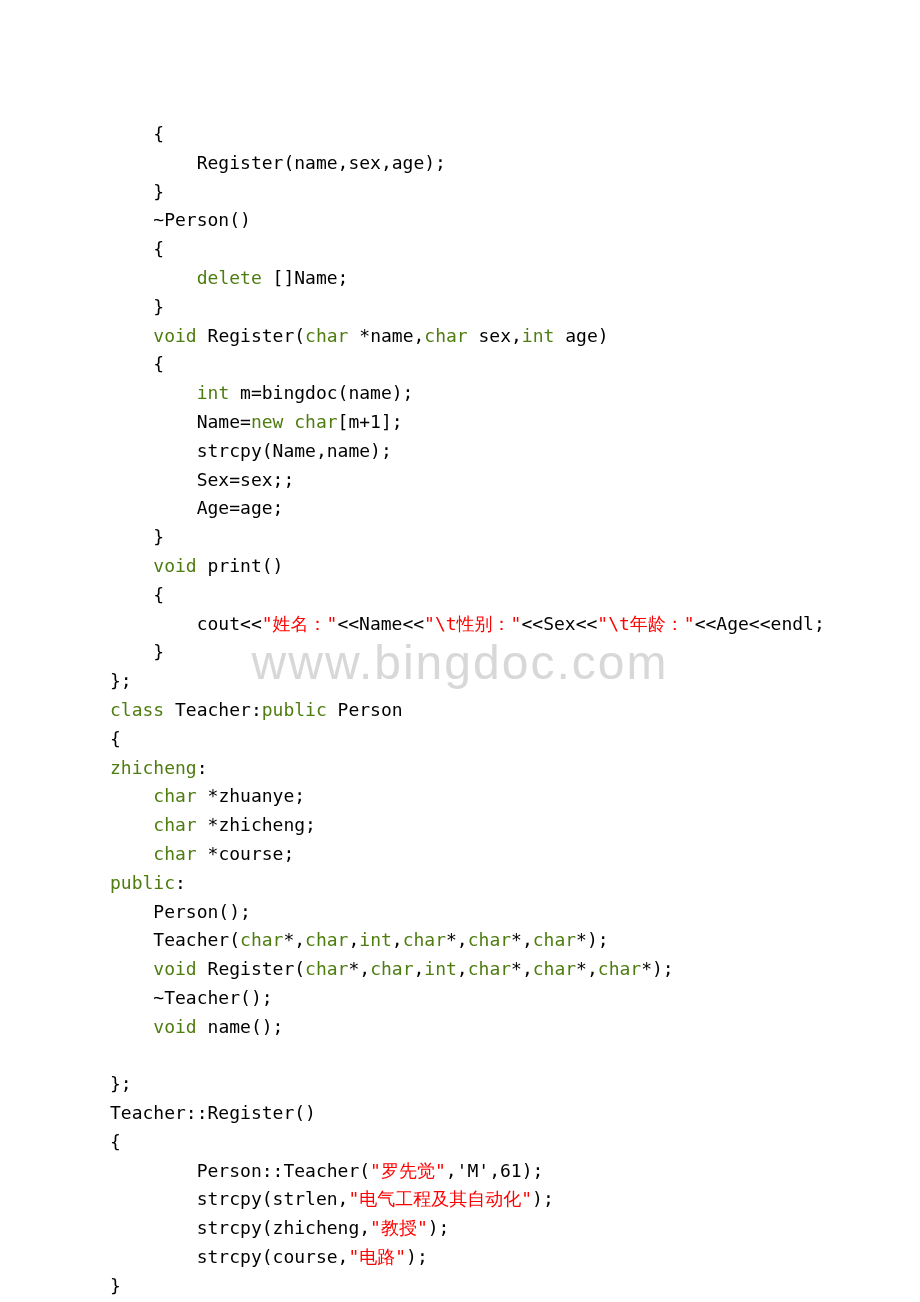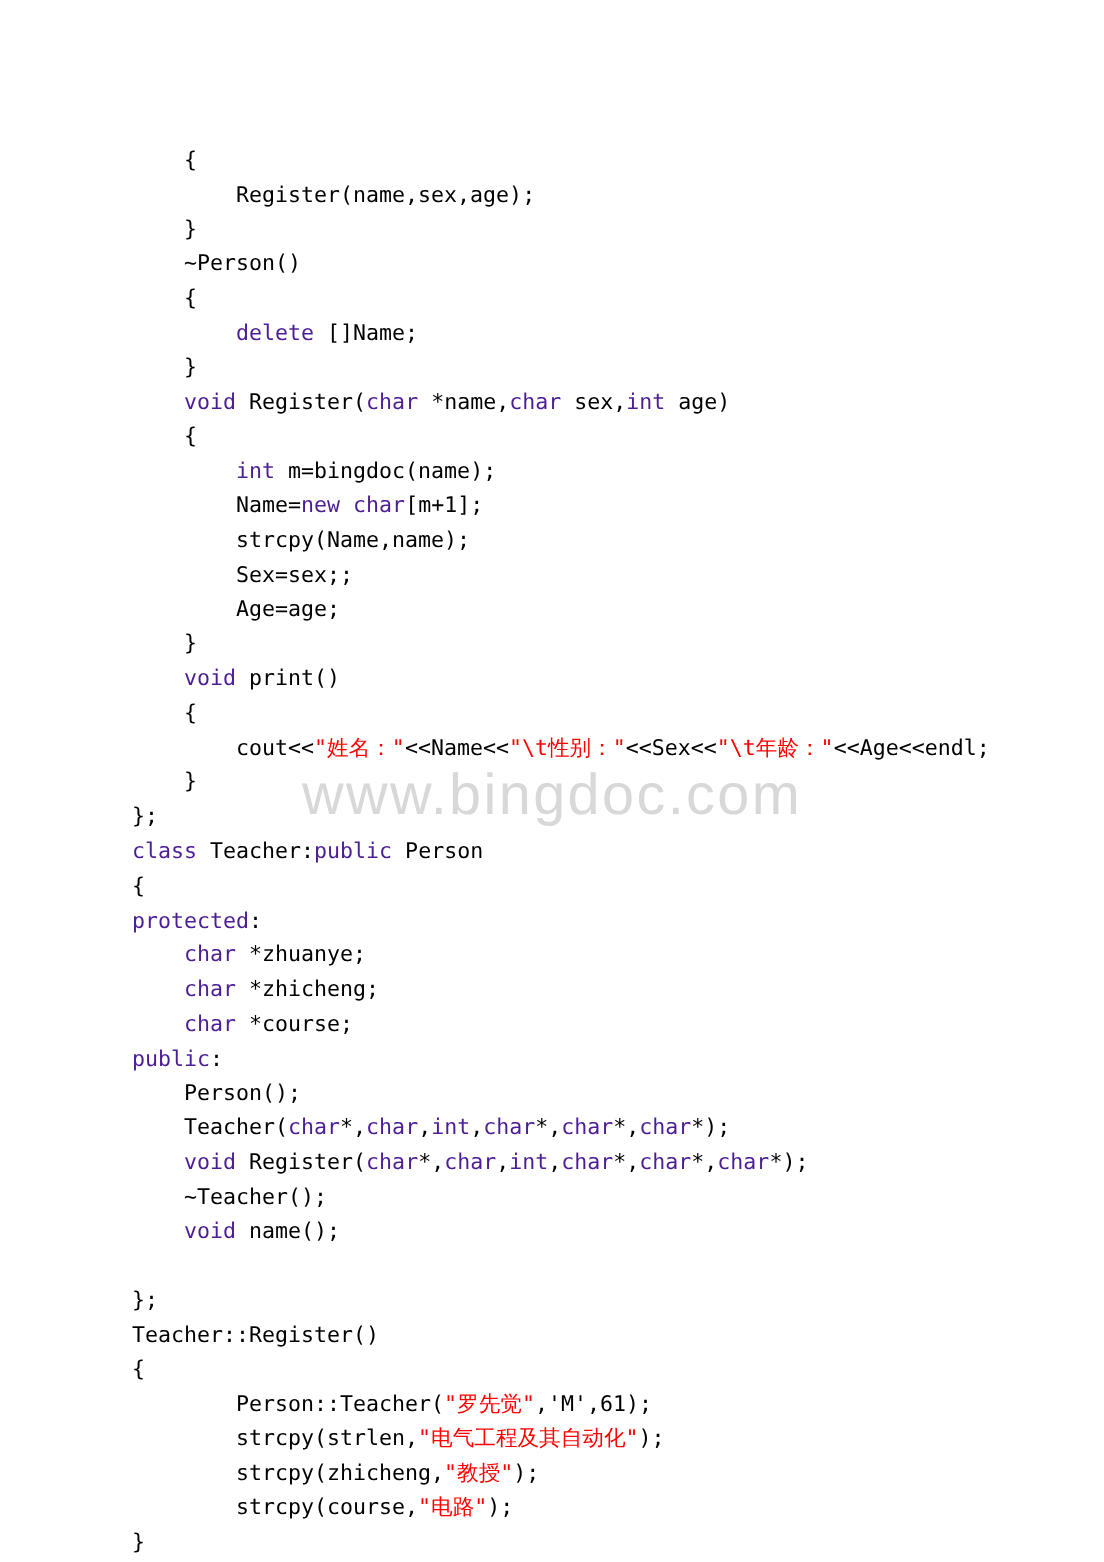--- a/index.html
+++ b/index.html
@@ -31,21 +31,21 @@
     font-weight: 400;
   }
   pre.code {
     margin: 0;
     font-family: "SimSun", "NSimSun", monospace;
     white-space: pre;
     position: relative;
     z-index: 1;
     color: #000000;
   }
-  .kw { color: #4c1d95; }
+  .kw { color: #4d7c0f; }
   .str { color: #ff0000; }
 </style>
 </head>
 <body>
 
 <div class="page">
   <div class="watermark">www.bingdoc.com</div>
 
   <pre class="code"><span>    {</span>
 <span>        Register(name,sex,age);</span>
@@ -62,21 +62,21 @@
 <span>        Sex=sex;;</span>
 <span>        Age=age;</span>
 <span>    }</span>
 <span><span>    </span><span class="kw">void</span><span> print()</span></span>
 <span>    {</span>
 <span><span>        cout&lt;&lt;</span><span class="str">"姓名："</span><span>&lt;&lt;Name&lt;&lt;</span><span class="str">"\t性别："</span><span>&lt;&lt;Sex&lt;&lt;</span><span class="str">"\t年龄："</span><span>&lt;&lt;Age&lt;&lt;endl;</span></span>
 <span>    }</span>
 <span>};</span>
 <span><span class="kw">class</span><span> Teacher:</span><span class="kw">public</span><span> Person</span></span>
 <span>{</span>
-<span><span class="kw">protected</span><span>:</span></span>
+<span><span class="kw">zhicheng</span><span>:</span></span>
 <span><span>    </span><span class="kw">char</span><span> *zhuanye;</span></span>
 <span><span>    </span><span class="kw">char</span><span> *zhicheng;</span></span>
 <span><span>    </span><span class="kw">char</span><span> *course;</span></span>
 <span><span class="kw">public</span><span>:</span></span>
 <span>    Person();</span>
 <span><span>    Teacher(</span><span class="kw">char</span><span>*,</span><span class="kw">char</span><span>,</span><span class="kw">int</span><span>,</span><span class="kw">char</span><span>*,</span><span class="kw">char</span><span>*,</span><span class="kw">char</span><span>*);</span></span>
 <span><span>    </span><span class="kw">void</span><span> Register(</span><span class="kw">char</span><span>*,</span><span class="kw">char</span><span>,</span><span class="kw">int</span><span>,</span><span class="kw">char</span><span>*,</span><span class="kw">char</span><span>*,</span><span class="kw">char</span><span>*);</span></span>
 <span>    ~Teacher();</span>
 <span><span>    </span><span class="kw">void</span><span> name();</span></span>
 <span></span>

